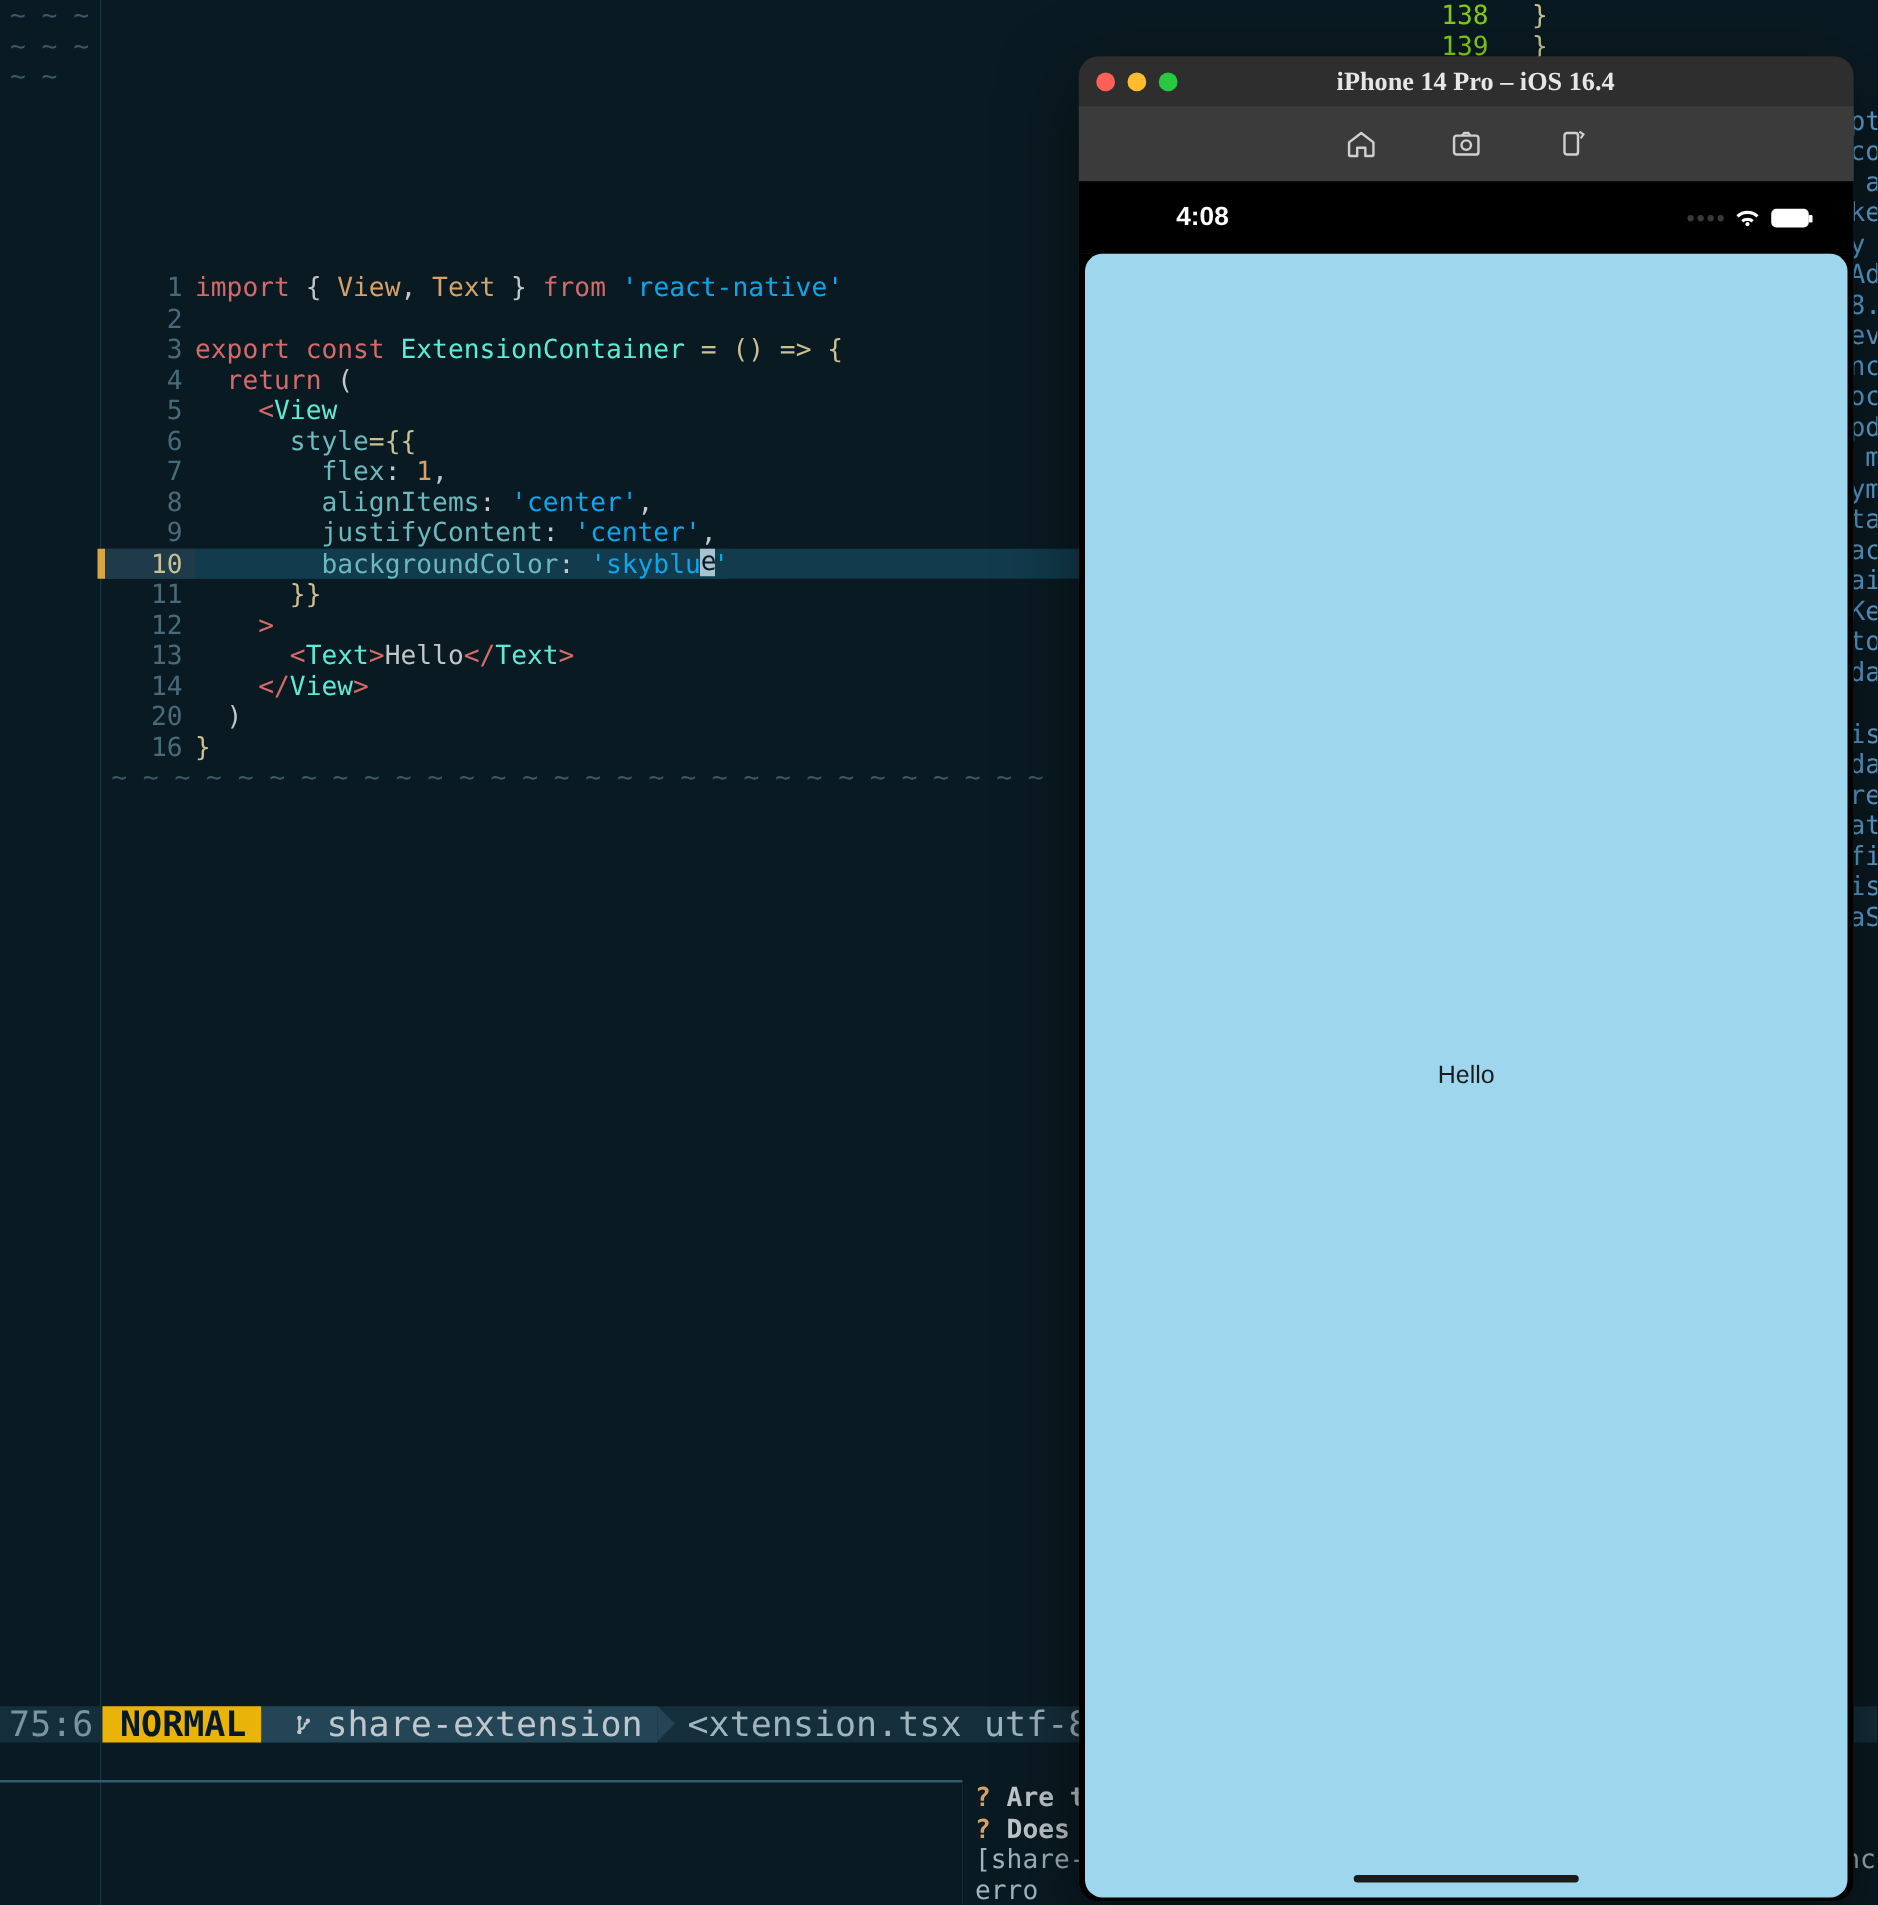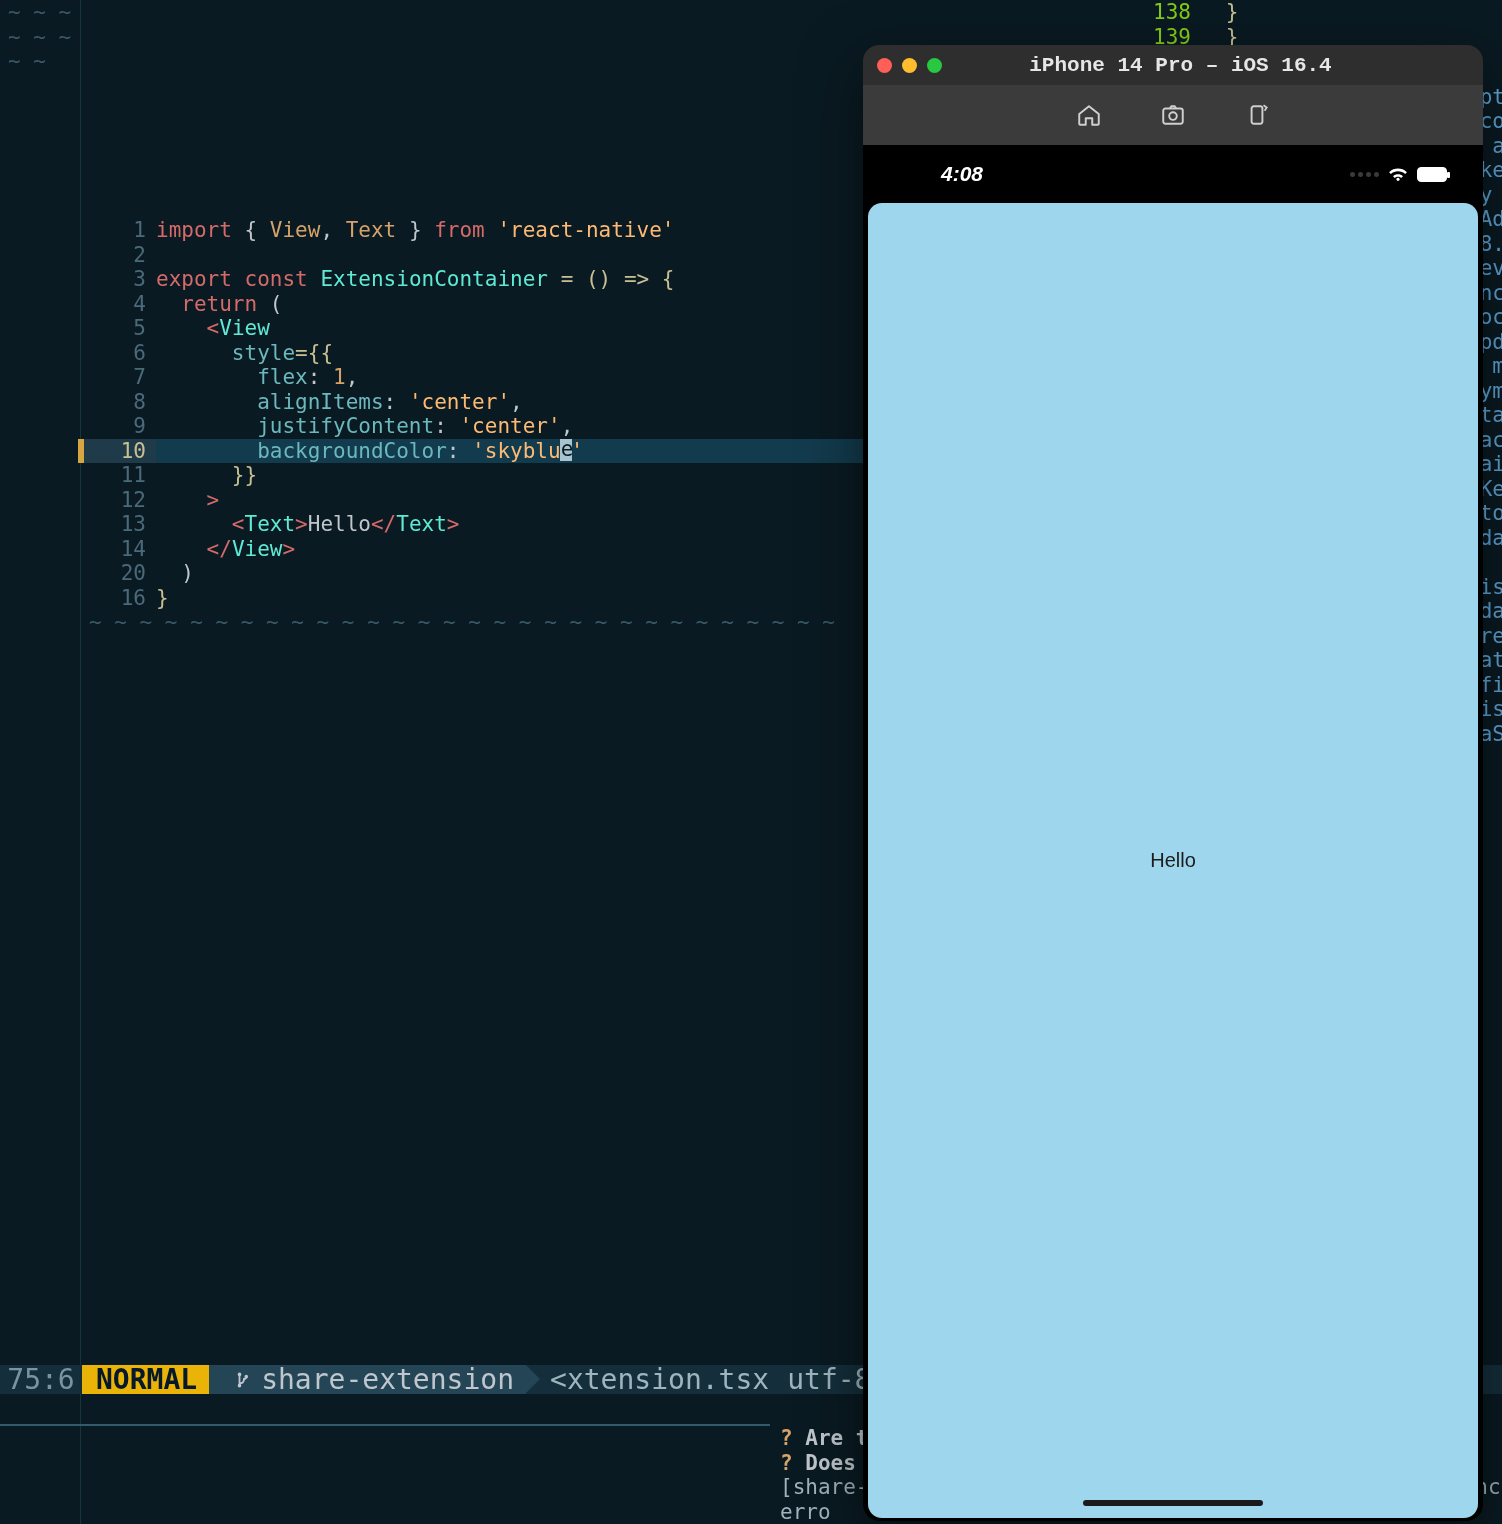--- a/index.html
+++ b/index.html
@@ -88,21 +88,21 @@
     top: 0;
     bottom: 0;
     background: #d6a642;
     display: none;
   }
   
   .tk-red { color: #d56a6a; }
   .tk-orange { color: #d5a26a; }
   .tk-blue { color: #5eead4; }
   .tk-cyan { color: #6bb8bd; }
-  .tk-green { color: #fdba74; }
+  .tk-green { color: #0ea5e9; }
   .tk-yellow { color: #c8c093; }
   .tk-white { color: #c0c6c9; }
   
   .tilde-col {
     position: absolute;
     left: 8px;
     top: 0;
     color: #3a5a6a;
     font-size: 21px;
     line-height: 24.5px;
@@ -238,21 +238,21 @@
   }
   .traffic { display: flex; gap: 10px; align-items: center; }
   .traffic .dot { width: 15px; height: 15px; border-radius: 50%; }
   .dot.red { background: #ff5f57; }
   .dot.yellow { background: #febc2e; }
   .dot.green { background: #28c840; }
   .sim-title {
     flex: 1;
     text-align: center;
     color: #e6e6e6;
-    font-family: Liberation Mono, monospace;
+    font-family: Liberation Serif, serif;
     font-size: 21px;
     font-weight: 600;
     margin-left: -60px;
   }
   .sim-toolbar {
     height: 60px;
     display: flex;
     align-items: center;
     justify-content: center;
     gap: 58px;
@@ -264,21 +264,21 @@
   .sim-statusbar {
     height: 58px;
     background: #000;
     display: flex;
     align-items: center;
     justify-content: space-between;
     padding: 0 36px 0 36px;
     color: #fff;
     font-family: -apple-system, "Helvetica Neue", sans-serif;
   }
-  .sim-statusbar .time { font-weight: 600; font-size: 21px; margin-left: 42px; font-style: italic; }
+  .sim-statusbar .time { font-weight: 600; font-size: 21px; margin-left: 42px; }
   .sim-statusbar .right { display: flex; align-items: center; gap: 8px; }
   .dots4 { display:flex; gap:3px; }
   .dots4 .d { width:5px; height:5px; border-radius:50%; background:#3a3a3a; }
   .wifi-ico { width: 22px; height: 16px; }
   .batt {
     width: 30px; height: 15px;
     border: 1.5px solid #fff;
     border-radius: 4px;
     position: relative;
     background: #fff;

